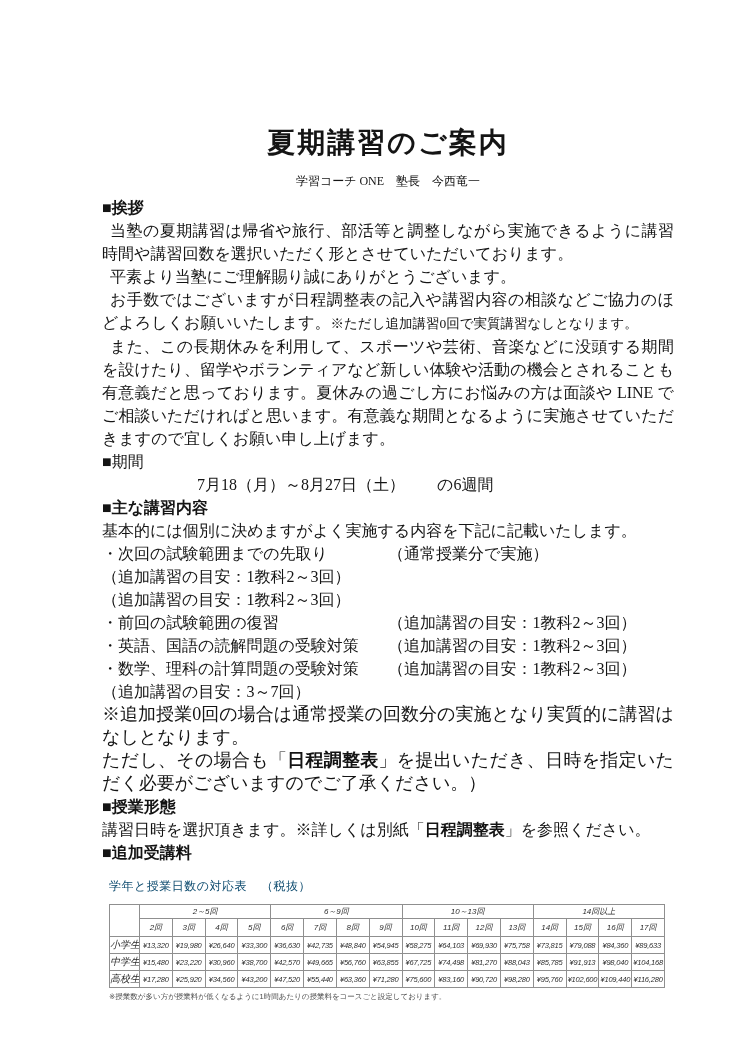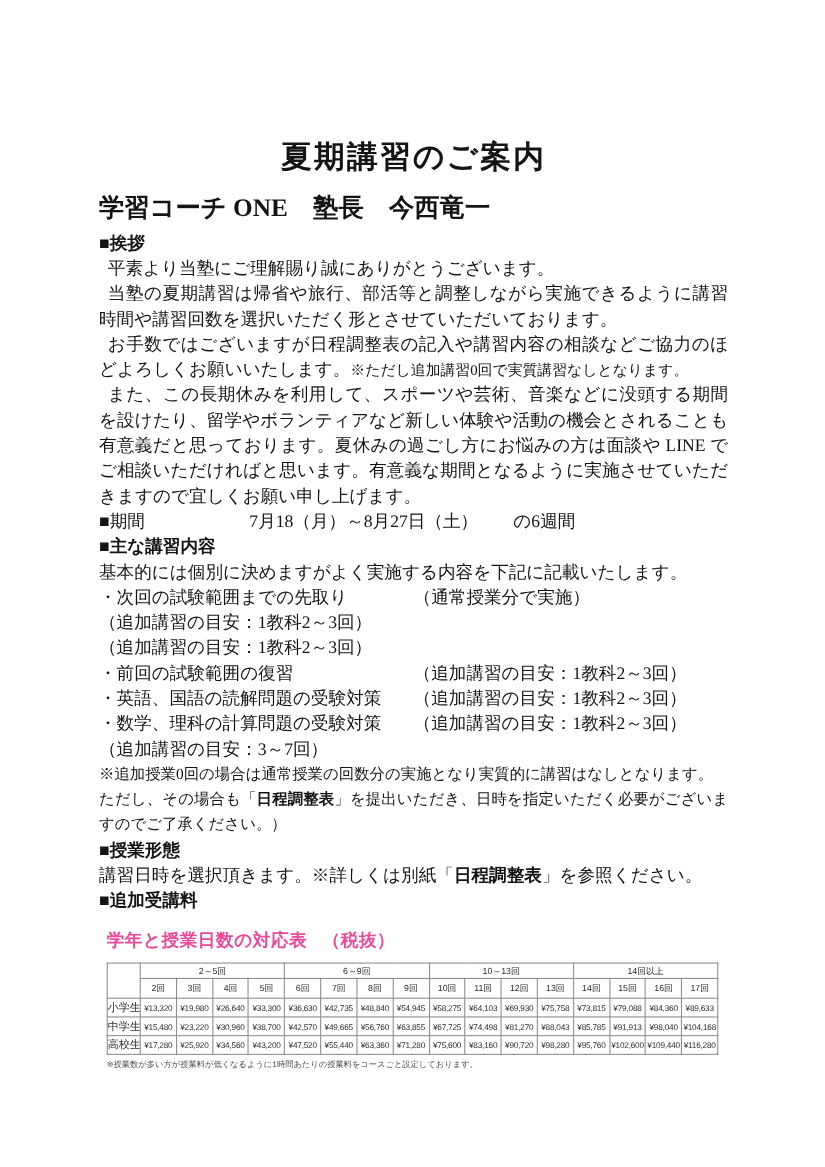--- a/index.html
+++ b/index.html
@@ -1,57 +1,59 @@
 <!DOCTYPE html>
 <html lang="ja"><head>
 <meta charset="utf-8">
 <style>
   html,body { margin:0; padding:0; background:#ffffff; }
   .page {
     position:relative; width:730px; height:1061px; background:#ffffff;
     font-family:"Liberation Serif","DejaVu Serif",serif; color:#141414;
     overflow:hidden;
+    margin-left:12px;
   }
   .content { position:absolute; top:124px; left:90px; width:572px; }
 
   .doc-title {
     font-size:28px; font-weight:600; text-align:center;
     letter-spacing:2px; margin:0 0 11px 0;
   }
-  .byline { text-align:left; font-size:23px; margin:0 0 6px 0;font-weight:bold; }
+  .byline { text-align:center; font-size:12px; margin:0 0 6px 0; }
 
   .body-text { font-size:16px; line-height:23px; text-align:justify; }
   p { margin:0; }
   .indent { text-indent:8px; }
   .sec-heading { font-size:16px; line-height:23px; font-weight:bold; }
   .inline-note { font-size:13.5px; }
 
-  .period-line { display:flex; font-size:16px; line-height:23px; }
+  .period-line { display:flex; font-size:16px; line-height:23px;flex-direction:column; }
   .period-value { margin-left:95px; }
 
   .bullet-row { display:flex; font-size:16px; line-height:23px; }
   .bullet-item { width:286px; flex:none; }
   .bullet-note { flex:1; }
 
-  .small-note { font-size:14px; line-height:23px; text-align:justify; }
+  .small-note { font-size:18px; line-height:23px; text-align:justify; }
   .small-note b { font-weight:bold; }
 
   .fee-block { margin-top:4px; }
   .table-title {
     font-family:"Liberation Sans","DejaVu Sans",sans-serif;
-    font-size:16px; font-weight:bold; margin:14px 0 9px 7px;
-    letter-spacing:0.5px; color:#ec4899;
+    font-size:12px; font-weight:normal; margin:14px 0 9px 7px;
+    letter-spacing:0.5px; color:#0c4a6e;
   }
   .table-title .tax { margin-left:14px; }
 
   table.fees {
     border-collapse:collapse; table-layout:fixed; width:556px;
     margin-left:7px;
     font-family:"Liberation Sans","DejaVu Sans",sans-serif;
     color:#2c2c2c;
+    font-style:italic;
   }
   table.fees th, table.fees td {
     border:1px solid #8f8f8f; text-align:center; padding:0;
     font-weight:normal; overflow:hidden; white-space:nowrap;
   }
   table.fees thead tr.group-row th { height:13px; font-size:8px; }
   table.fees thead tr.count-row th { height:17px; font-size:8px; }
   table.fees tbody tr { height:17px; }
   table.fees tbody th { font-size:10px; }
   table.fees tbody td { font-size:7.5px; letter-spacing:-0.2px; }
@@ -66,22 +68,22 @@
 <body>
 
 <div class="page">
   <div class="content">
 
     <h1 class="doc-title">夏期講習のご案内</h1>
     <div class="byline">学習コーチ ONE　塾長　今西竜一</div>
 
     <div class="sec-heading">■挨拶</div>
     <div class="body-text">
+      <p class="indent">当塾の夏期講習は帰省や旅行、部活等と調整しながら実施できるように講習時間や講習回数を選択いただく形とさせていただいております。</p>
       <p class="indent">平素より当塾にご理解賜り誠にありがとうございます。</p>
-      <p class="indent">当塾の夏期講習は帰省や旅行、部活等と調整しながら実施できるように講習時間や講習回数を選択いただく形とさせていただいております。</p>
       <p class="indent"><span>お手数ではございますが日程調整表の記入や講習内容の相談などご協力のほどよろしくお願いいたします。</span><span class="inline-note">※ただし追加講習0回で実質講習なしとなります。</span></p>
       <p class="indent">また、この長期休みを利用して、スポーツや芸術、音楽などに没頭する期間を設けたり、留学やボランティアなど新しい体験や活動の機会とされることも有意義だと思っております。夏休みの過ごし方にお悩みの方は面談や LINE でご相談いただければと思います。有意義な期間となるように実施させていただきますので宜しくお願い申し上げます。</p>
     </div>
 
     <div class="period-line">
       <span>■期間</span>
       <span class="period-value">7月18（月）～8月27日（土）　　の6週間</span>
     </div>
 
     <div class="sec-heading">■主な講習内容</div>

